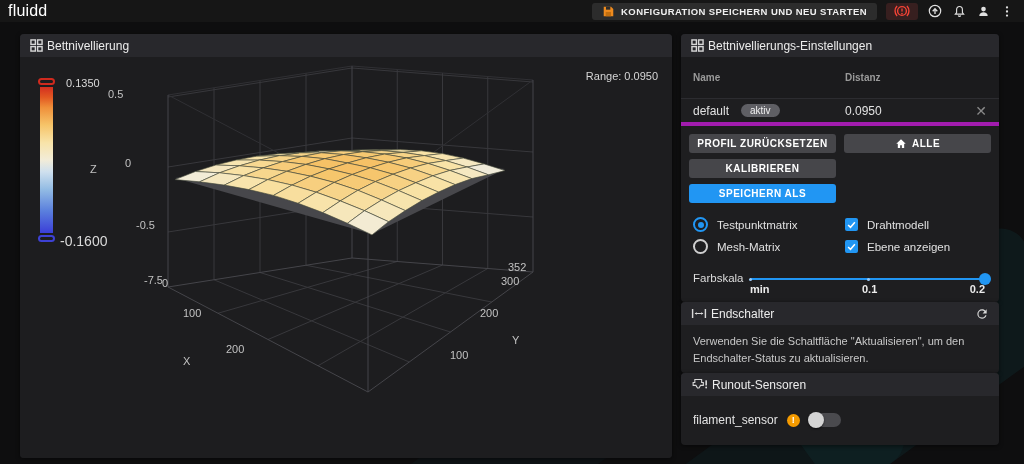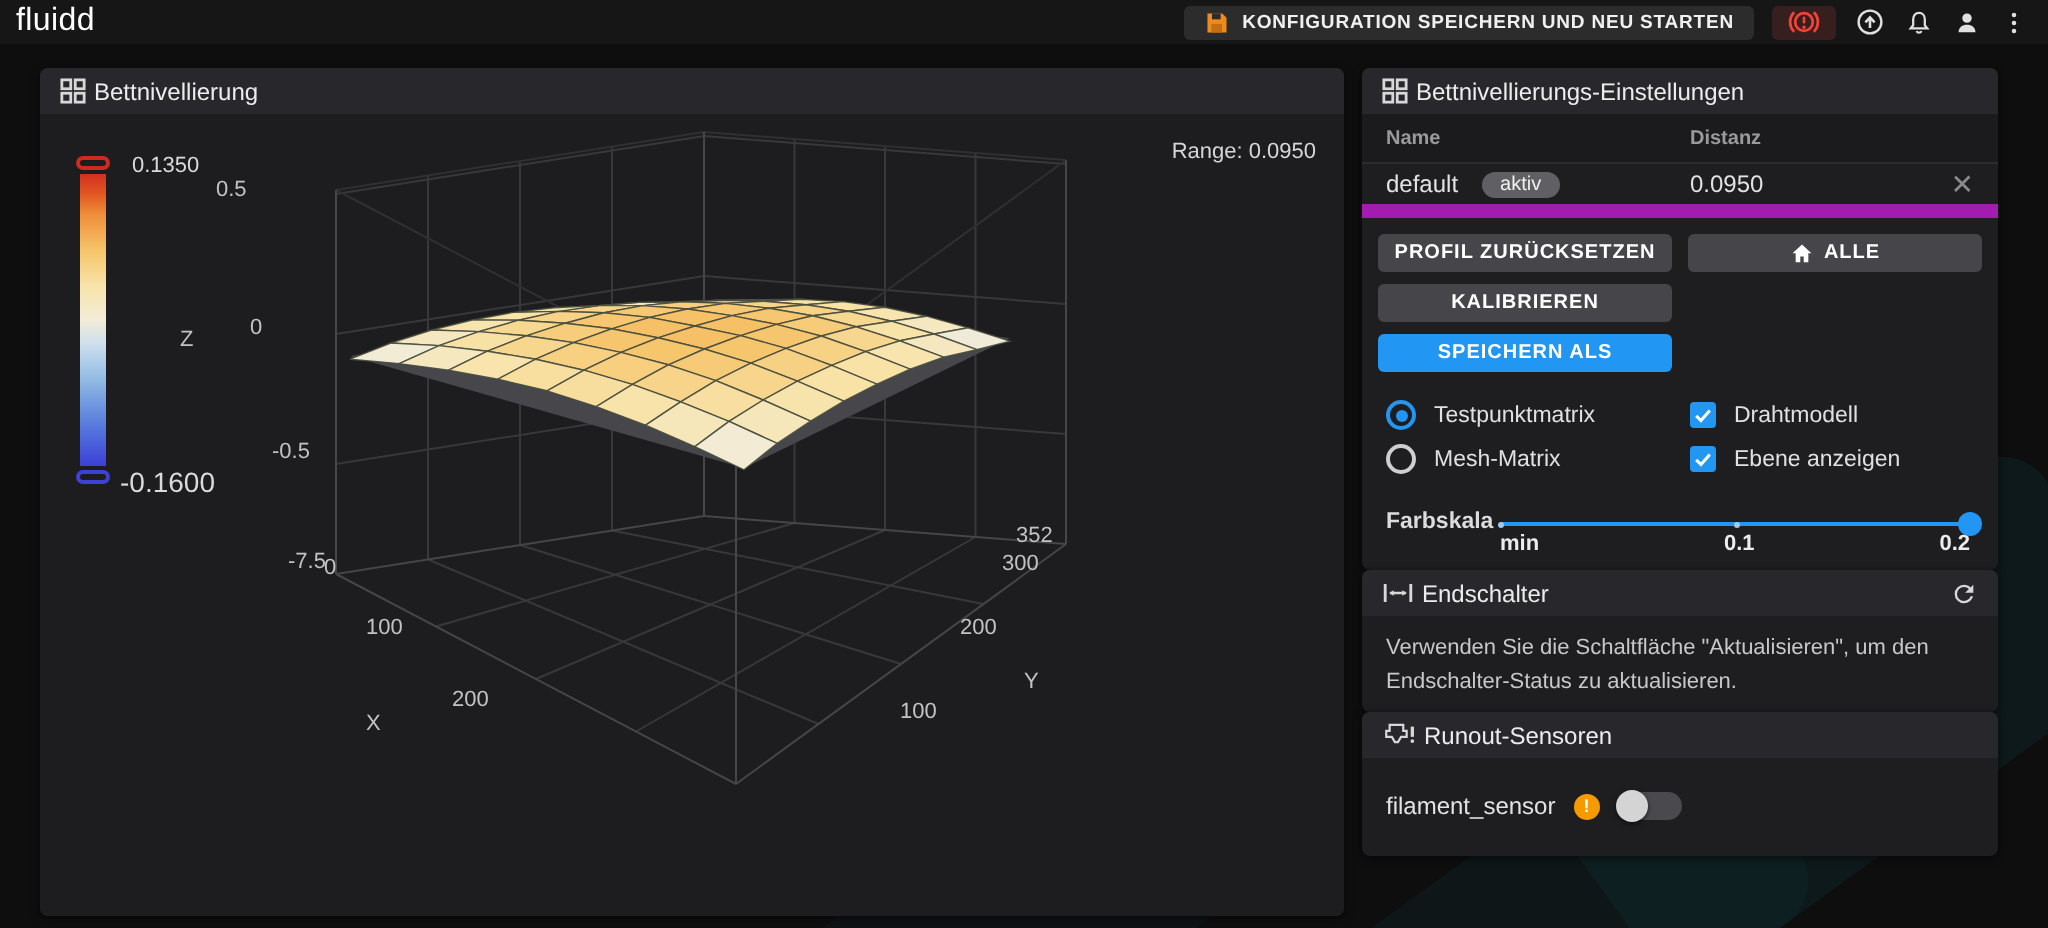--- a/index.html
+++ b/index.html
@@ -37,40 +37,40 @@
   .cbar-cap { width:17px; height:7px; border-radius:4px; border:2px solid #cf2a1e; background:#1d1d1f; }
   .cbar-cap.bottom { border-color:#3d41d4; }
   .cbar-bar { width:13px; height:146px; margin:2px 0 2px 2px; }
   .cbar-max { position:absolute; left:28px; top:-1px; font-size:11px; color:#dadada; }
   .cbar-min { position:absolute; left:22px; top:155px; font-size:14px; color:#dadada; }
 
   .right-col { width:318px; display:flex; flex-direction:column; }
   .right-col .panel + .panel { margin-top:0; }
 
   
-  .tbl-head { display:flex; height:25px; align-items:center; font-size:10px; font-weight:700; color:#9a9a9a; padding:0 12px; border-bottom:1px solid #2c2c30; background:#1b1b1d; }
-  .tbl-row { display:flex; height:27px; align-items:center; font-size:12px; color:#e2e2e2; padding:0 12px; border-bottom:7px solid #a21caf; cursor:pointer; }
+  .tbl-head { display:flex; height:42px; align-items:center; font-size:10px; font-weight:700; color:#9a9a9a; padding:0 12px; border-bottom:1px solid #2c2c30; background:#1b1b1d; }
+  .tbl-row { display:flex; height:27px; align-items:center; font-size:12px; color:#e2e2e2; padding:0 12px; border-bottom:4px solid #a21caf; cursor:pointer; }
   .col-name { width:152px; display:flex; align-items:center; }
   .col-dist { flex:1; }
   .chip { background:#5f5f64; border-radius:8px; padding:1px 9px; font-size:10px; color:#f0f0f0; margin-left:12px; }
   .row-close { color:#8a8a8a; font-size:14px; line-height:1; cursor:pointer; }
 
   .btn-grid { display:grid; grid-template-columns:1fr 1fr; gap:6px 8px; padding:8px 8px 5px; }
   .btn { height:19px; background:#46464a; border:none; border-radius:3px; color:#ffffff; font-size:10px; font-weight:700; letter-spacing:.5px; display:flex; align-items:center; justify-content:center; gap:5px; font-family:inherit; cursor:pointer; }
   .btn.blue { background:#2196f3; }
 
   .opts { display:grid; grid-template-columns:152px 1fr; gap:7px 0; padding:9px 12px 6px; }
   .opt { display:flex; align-items:center; gap:9px; font-size:11.5px; color:#e0e0e0; cursor:pointer; }
   .radio { width:15px; height:15px; border-radius:50%; border:2px solid #cfcfcf; position:relative; flex:none; }
   .radio.on { border-color:#2196f3; }
   .radio.on::after { content:""; position:absolute; left:2.5px; top:2.5px; width:6px; height:6px; border-radius:50%; background:#2196f3; }
   .checkbox { width:13px; height:13px; border-radius:2px; background:#2196f3; display:flex; align-items:center; justify-content:center; flex:none; }
 
   .slider-row { display:flex; padding:11px 14px 0 12px; font-size:11.5px; color:#dcdcdc; }
-  .slider-label { width:57px; padding-top:1px;font-weight:bold; }
+  .slider-label { width:57px; padding-top:1px; }
   .slider { flex:1; position:relative; cursor:pointer; }
   .track { height:2px; background:#2196f3; margin-top:7px; position:relative; }
   .thumb { position:absolute; top:-5px; width:12px; height:12px; border-radius:50%; background:#2196f3; margin-left:-6px; }
   .tickdot { position:absolute; width:3px; height:3px; border-radius:50%; background:#9ccaf5; top:-.5px; margin-left:-1px; }
   .tick-labels { display:flex; justify-content:space-between; font-size:11px; font-weight:700; color:#ececec; margin-top:3px; }
   .settings-panel { padding-bottom:7px; }
 
   
   .end-panel { margin-top:7px; }
   .end-body { padding:8px 12px 6px; font-size:11px; color:#c8c8c8; line-height:1.55; }

